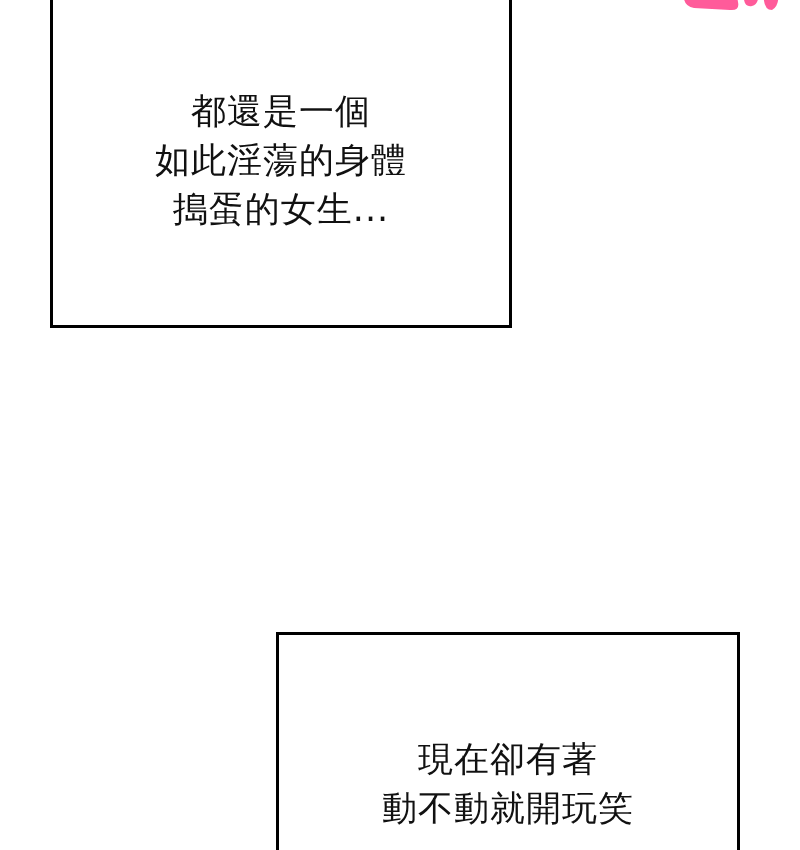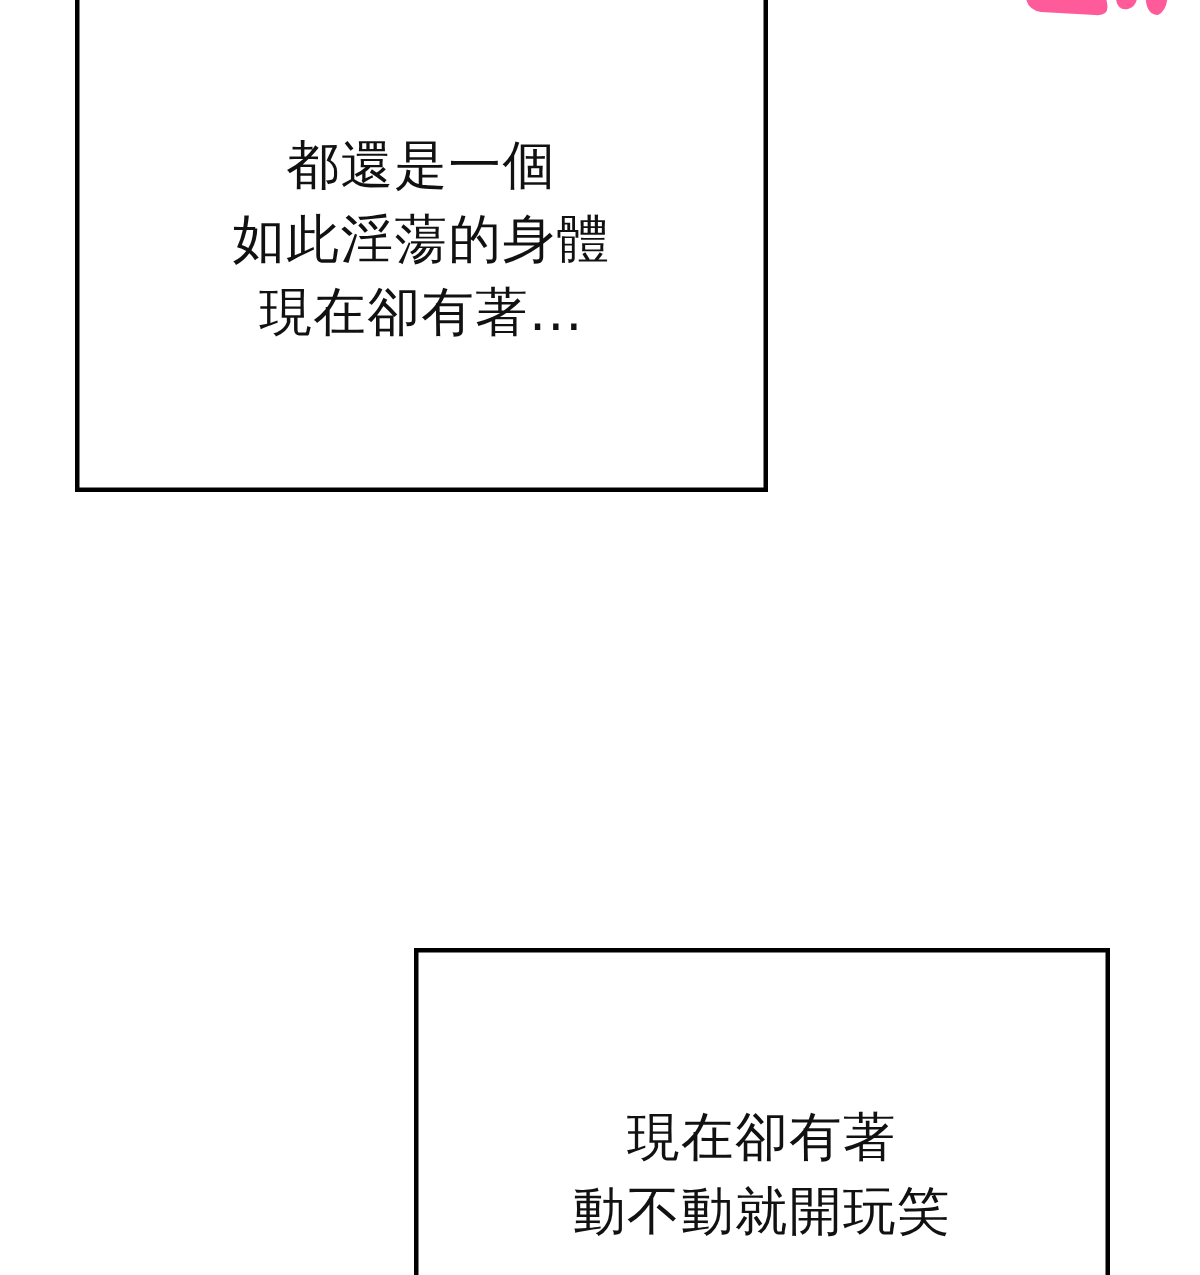--- a/index.html
+++ b/index.html
@@ -66,21 +66,21 @@
 <svg class="pink-splash" viewBox="0 0 100 28" xmlns="http://www.w3.org/2000/svg">
   <path d="M4 6 Q2 20 14 22 L50 24 Q60 25 58 16 L56 4 Z" fill="#ff5b9a"></path>
   <path d="M64 4 Q62 22 72 20 Q80 18 78 4 Z" fill="#ff5b9a"></path>
   <path d="M84 4 Q82 24 92 24 Q100 20 98 4 Z" fill="#ff5b9a"></path>
 </svg>
 
 <div class="caption-box" id="box1">
   <div class="caption-text">
     <span class="caption-line">都還是一個</span>
     <span class="caption-line">如此淫蕩的身體</span>
-    <span class="caption-line">現在卻有著...</span>
+    <span class="caption-line">搗蛋的女生...</span>
   </div>
 </div>
 
 <div class="caption-box" id="box2">
   <div class="caption-text">
     <span class="caption-line">現在卻有著</span>
     <span class="caption-line">動不動就開玩笑</span>
   </div>
 </div>
 

